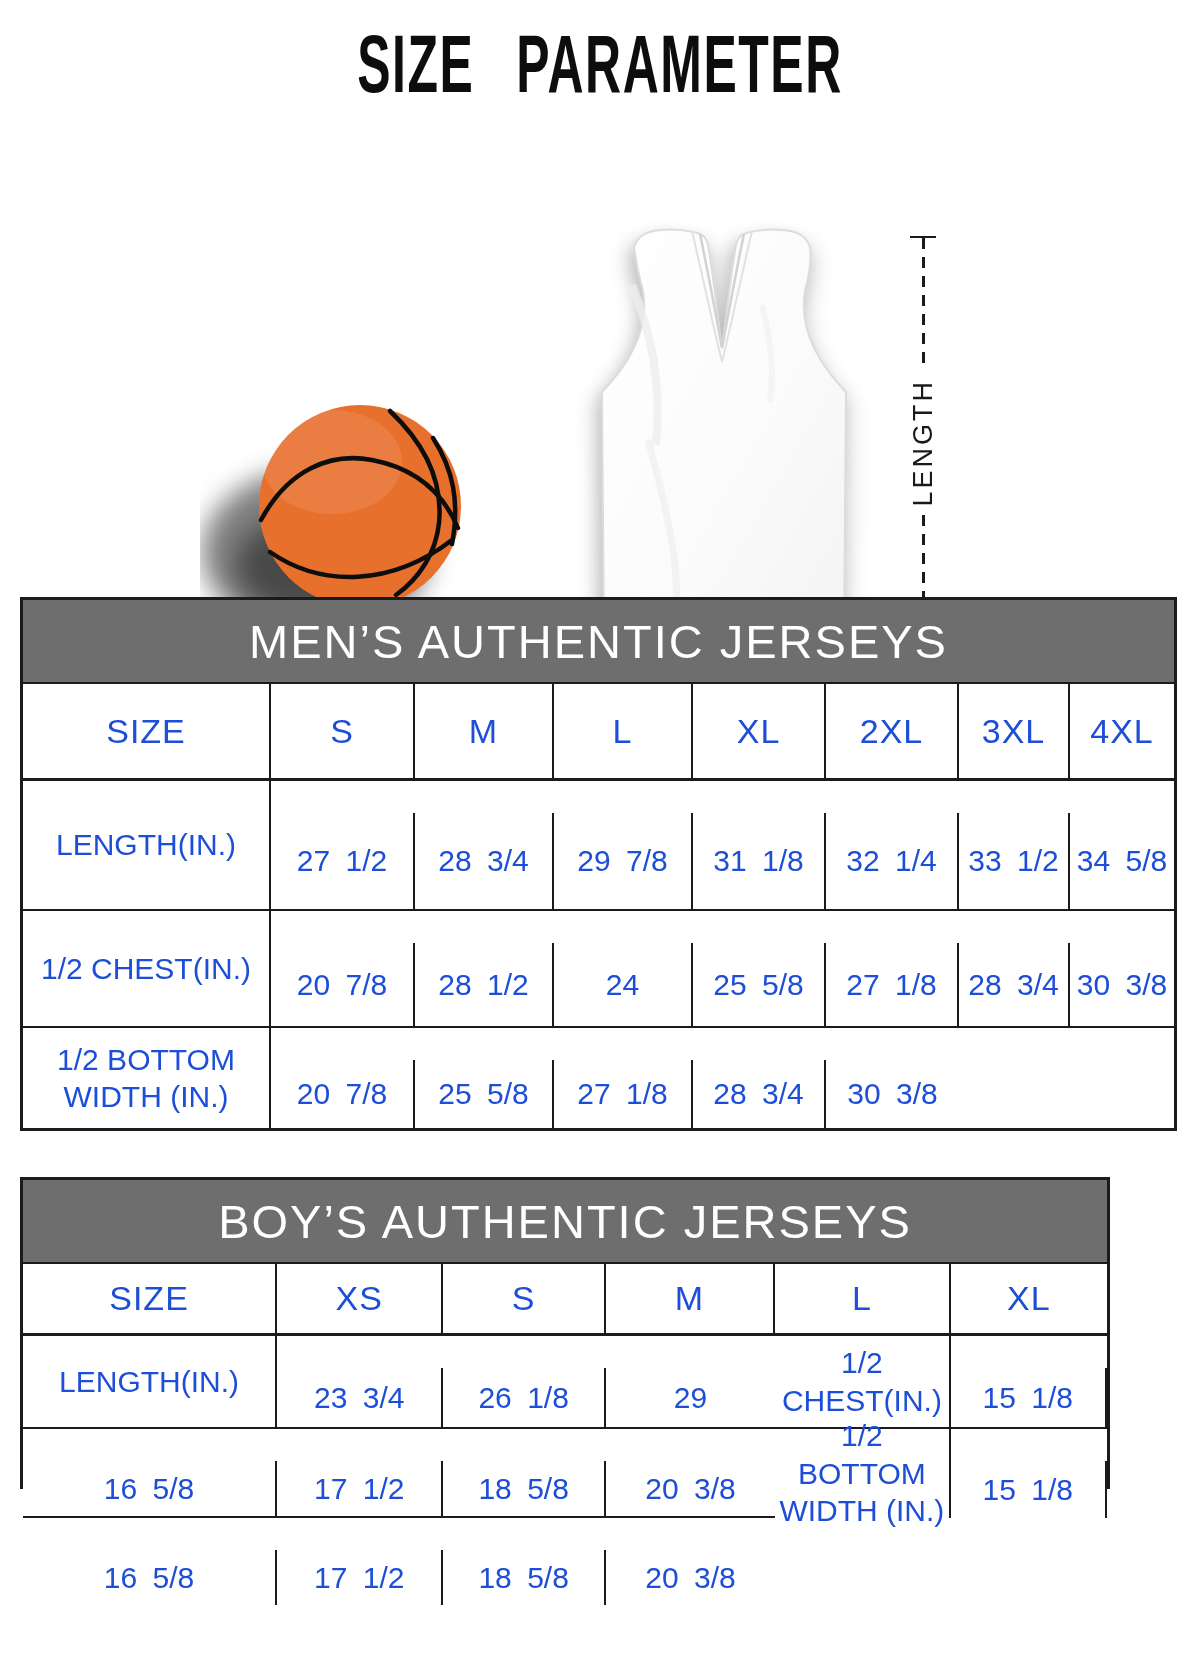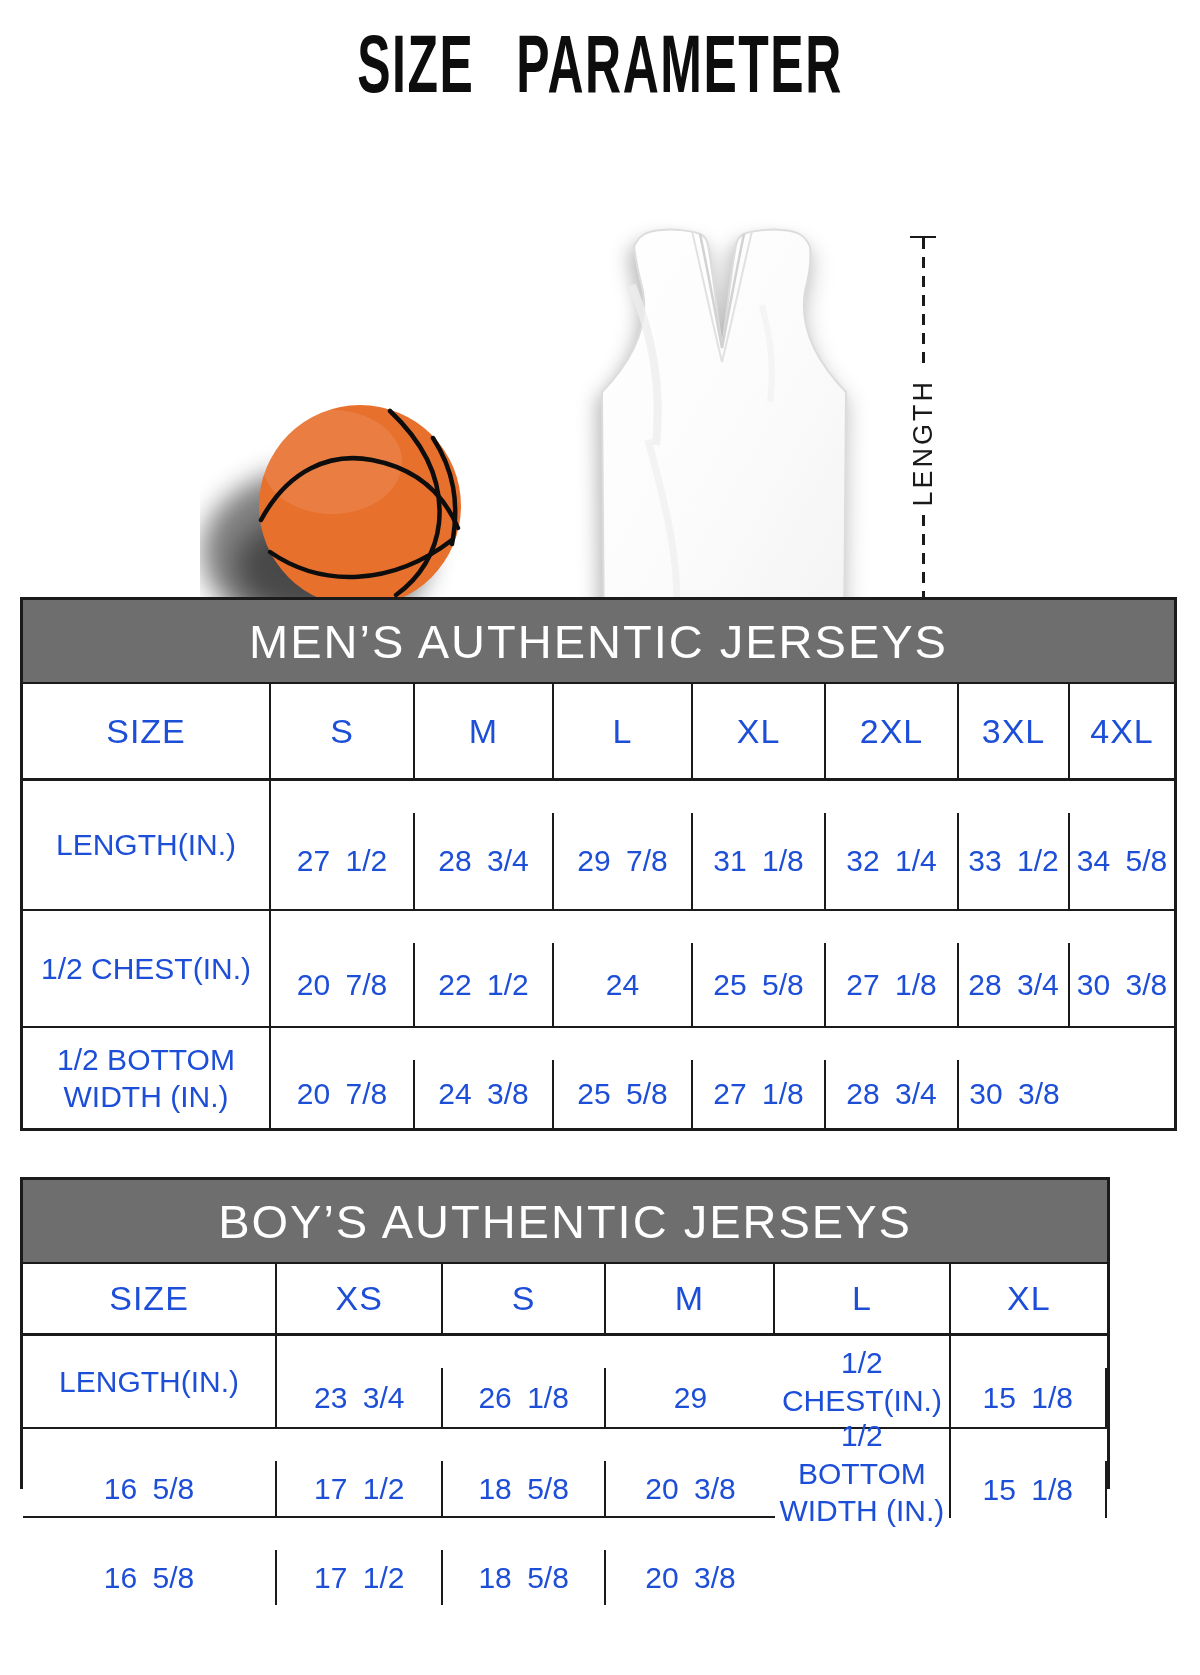--- a/index.html
+++ b/index.html
@@ -169,30 +169,29 @@
       <div class="t-cell t-label">LENGTH(IN.)</div>
       <div class="t-cell t-val">27 1/2</div>
       <div class="t-cell t-val">28 3/4</div>
       <div class="t-cell t-val">29 7/8</div>
       <div class="t-cell t-val">31 1/8</div>
       <div class="t-cell t-val">32 1/4</div>
       <div class="t-cell t-val">33 1/2</div>
       <div class="t-cell t-val t-lastcol">34 5/8</div>
       <div class="t-cell t-label">1/2 CHEST(IN.)</div>
       <div class="t-cell t-val">20 7/8</div>
-      <div class="t-cell t-val">22 1/2</div>
+      <div class="t-cell t-val">28 1/2</div>
       <div class="t-cell t-val">24</div>
       <div class="t-cell t-val">25 5/8</div>
       <div class="t-cell t-val">27 1/8</div>
       <div class="t-cell t-val">28 3/4</div>
       <div class="t-cell t-val t-lastcol">30 3/8</div>
       <div class="t-cell t-label t-lastrow">1/2 BOTTOM
 WIDTH (IN.)</div>
       <div class="t-cell t-val t-lastrow">20 7/8</div>
-      <div class="t-cell t-val t-lastrow">24 3/8</div>
       <div class="t-cell t-val t-lastrow">25 5/8</div>
       <div class="t-cell t-val t-lastrow">27 1/8</div>
       <div class="t-cell t-val t-lastrow">28 3/4</div>
       <div class="t-cell t-val t-lastrow t-lastcol">30 3/8</div>
     </section>
 
   <section class="size-table boys">
       <div class="t-bar" style="background: rgb(110, 110, 110);">BOY’S AUTHENTIC JERSEYS</div>
       <div class="t-cell t-head">SIZE</div>
       <div class="t-cell t-head">XS</div>

